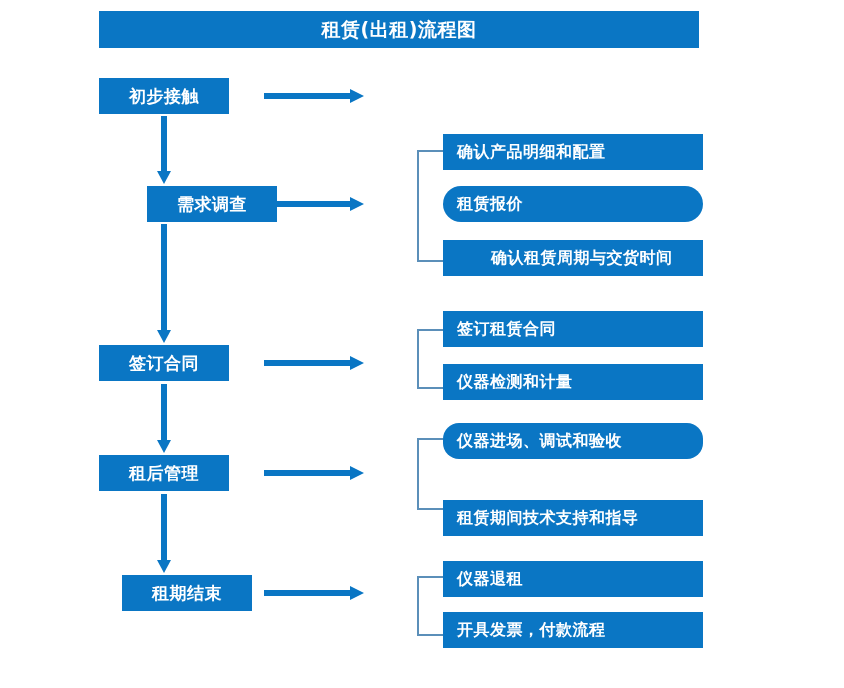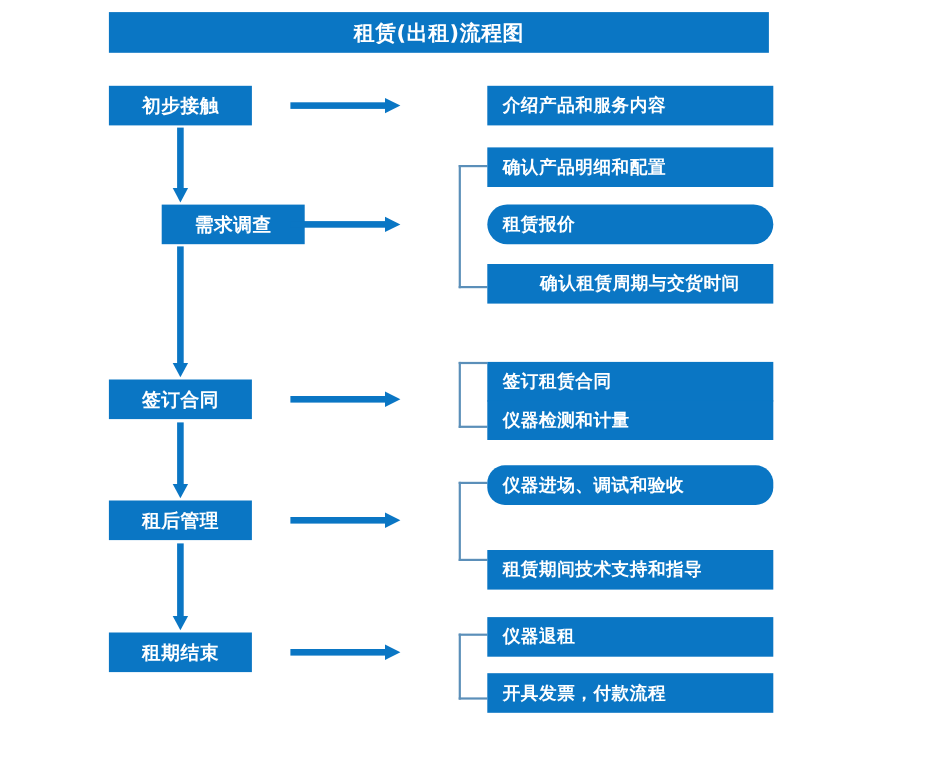--- a/index.html
+++ b/index.html
@@ -118,21 +118,21 @@
   <div class="box title-box">租赁(出租)流程图</div>
 
   <div class="box stage-box" style="top:78px;">初步接触</div>
 
   <div class="box stage-box" style="top:186px;margin-left:48px;">需求调查</div>
 
   <div class="box stage-box" style="top:345px;">签订合同</div>
 
   <div class="box stage-box" style="top:455px;">租后管理</div>
 
-  <div class="box stage-box" style="top:575px;">租期结束</div>
+  <div class="box stage-box" style="top:575px;margin-left:23px;">租期结束</div>
 
   <div class="v-arrow" style="left:155px; top:116px; height:68px;">
     <div class="shaft" style="height:55px;"></div>
     <div class="head" style="top:55px;"></div>
   </div>
 
   <div class="v-arrow" style="left:155px; top:224px; height:119px;">
     <div class="shaft" style="height:106px;"></div>
     <div class="head" style="top:106px;"></div>
   </div>
@@ -166,29 +166,28 @@
   <div class="h-arrow" style="left:264px; top:584px;">
     <div class="shaft"></div>
       <div class="head"></div>
   </div>
 
   <div class="bracket" style="top:150px; height:112px;"></div>
   <div class="bracket" style="top:329px; height:60px;"></div>
   <div class="bracket" style="top:438px; height:72px;"></div>
   <div class="bracket" style="top:576px; height:60px;"></div>
 
-  <div class="box detail-box" style="top:78px;">介绍产品和服务内容</div>
 
   <div class="box detail-box" style="top:134px;">确认产品明细和配置</div>
 
   <div class="box detail-box" style="top:186px;border-radius:18px;">租赁报价</div>
 
   <div class="box detail-box" style="top:240px;padding-left:48px;">确认租赁周期与交货时间</div>
 
-  <div class="box detail-box" style="top:329px;">签订租赁合同</div>
+  <div class="box detail-box" style="top:311px;">签订租赁合同</div>
 
   <div class="box detail-box" style="top:364px;">仪器检测和计量</div>
 
   <div class="box detail-box" style="top:423px;border-radius:16px;">仪器进场、调试和验收</div>
 
   <div class="box detail-box" style="top:489px;margin-top:11px;">租赁期间技术支持和指导</div>
 
   <div class="box detail-box" style="top:561px;">仪器退租</div>
 
   <div class="box detail-box" style="top:612px;">开具发票，付款流程</div>

